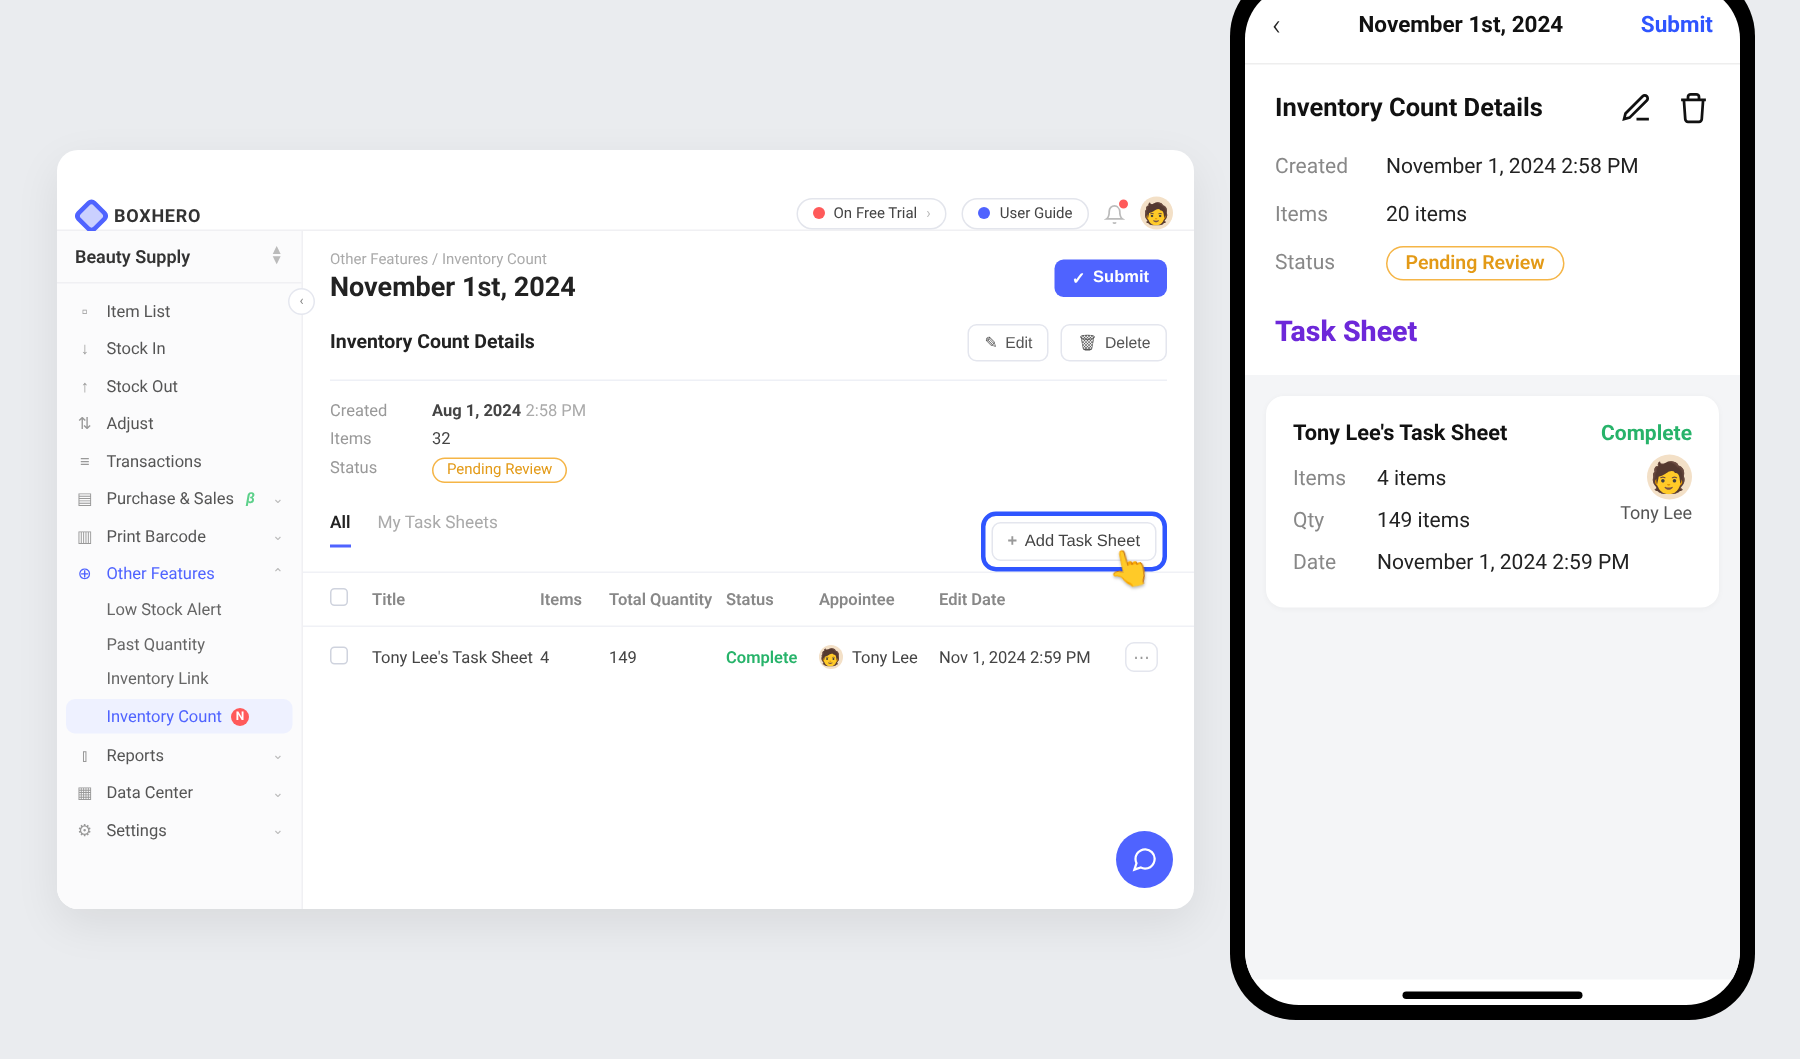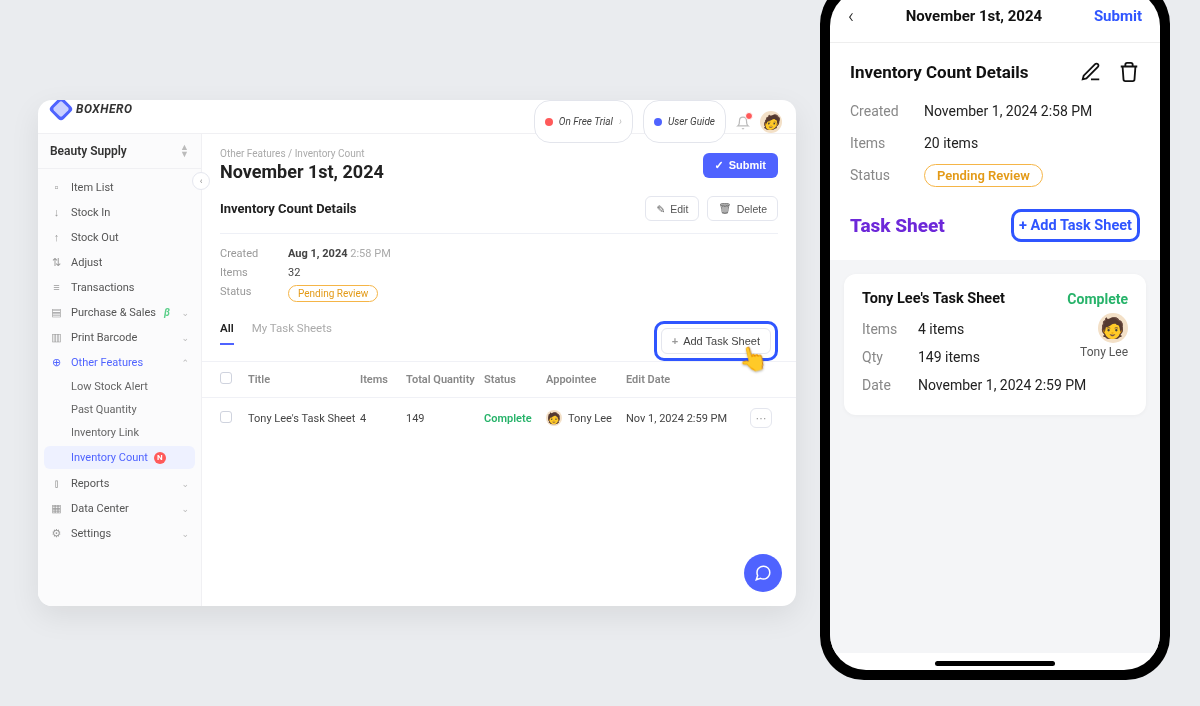--- a/index.html
+++ b/index.html
@@ -9,26 +9,26 @@
 .desktop {
   position: absolute;
   left: 38px; top: 100px;
   width: 758px; height: 506px;
   background: #fff;
   border-radius: 14px;
   box-shadow: 0 10px 30px rgba(0,0,0,.08);
   display: flex; flex-direction: column;
   overflow: hidden;
 }
-.topbar { height: 34px; display: flex; align-items: flex-start; padding: 0 14px; border-bottom: 1px solid #f0f0f3; font-style: italic; }
+.topbar { height: 54px; display: flex; align-items: flex-end; padding: 0 14px; border-bottom: 1px solid #f0f0f3; }
 .logo { display: flex; align-items: center; gap: 6px; font-weight: 700; font-size: 12px; color: #333; letter-spacing: .5px; }
 .logo-cube { width: 18px; height: 18px; background: #4f63ff; border-radius: 4px; position: relative; transform: rotate(45deg); }
 .logo-cube::after { content:""; position:absolute; inset:3px; background:#fff; border-radius:2px; opacity:.7;}
 .topbar-right { margin-left: auto; display: flex; align-items: center; gap: 10px; }
-.pill { border: 1px solid #e3e5ec; border-radius: 16px; padding: 15px 10px; font-size: 10px; color: #444; display: flex; align-items: center; gap: 6px; background:#fff; }
+.pill { border: 1px solid #e3e5ec; border-radius: 16px; padding: 4px 10px; font-size: 10px; color: #444; display: flex; align-items: center; gap: 6px; background:#fff; }
 .dot-red { width:8px;height:8px;border-radius:50%;background:#ff5a5a; }
 .dot-blue { width:8px;height:8px;border-radius:50%;background:#4f63ff; }
 .chev { color:#bbb; font-size:10px; }
 .bell { width:14px;height:14px; position:relative; color:#bbb; }
 .bell svg { width:14px;height:14px;}
 .bell-badge { position:absolute; top:-3px; right:-3px; width:8px;height:8px;border-radius:50%;background:#ff5a5a; border:1.5px solid #fff;}
 .avatar-sm { width:22px;height:22px;border-radius:50%;background:#f3e0c7; display:flex;align-items:center;justify-content:center; font-size:14px;}
 
 .body { flex:1; display:flex; min-height:0;}
 .sidebar { width: 164px; border-right:1px solid #f0f0f3; background:#fbfbfc; padding-top:0; font-size:11px; color:#444; position:relative;}
@@ -347,23 +347,20 @@
           <span class="v">20 items</span>
         </div>
       <div class="p-kv">
           <span class="k">Status</span>
           <span><span class="chip-p-lg">Pending Review</span></span>
         </div>
     </div>
 
     <div class="p-ts-head">
       <div class="p-ts-title">Task Sheet</div>
-      <div class="p-ts-add-outline">
-        <div class="p-ts-add">+ Add Task Sheet</div>
-      </div>
     </div>
 
     <div class="p-gray">
       <div class="card">
         <div class="card-top">
           <div class="card-title">Tony Lee's Task Sheet</div>
           <div class="card-complete">Complete</div>
         </div>
         <div style="height:8px"></div>
         <div class="card-body">

